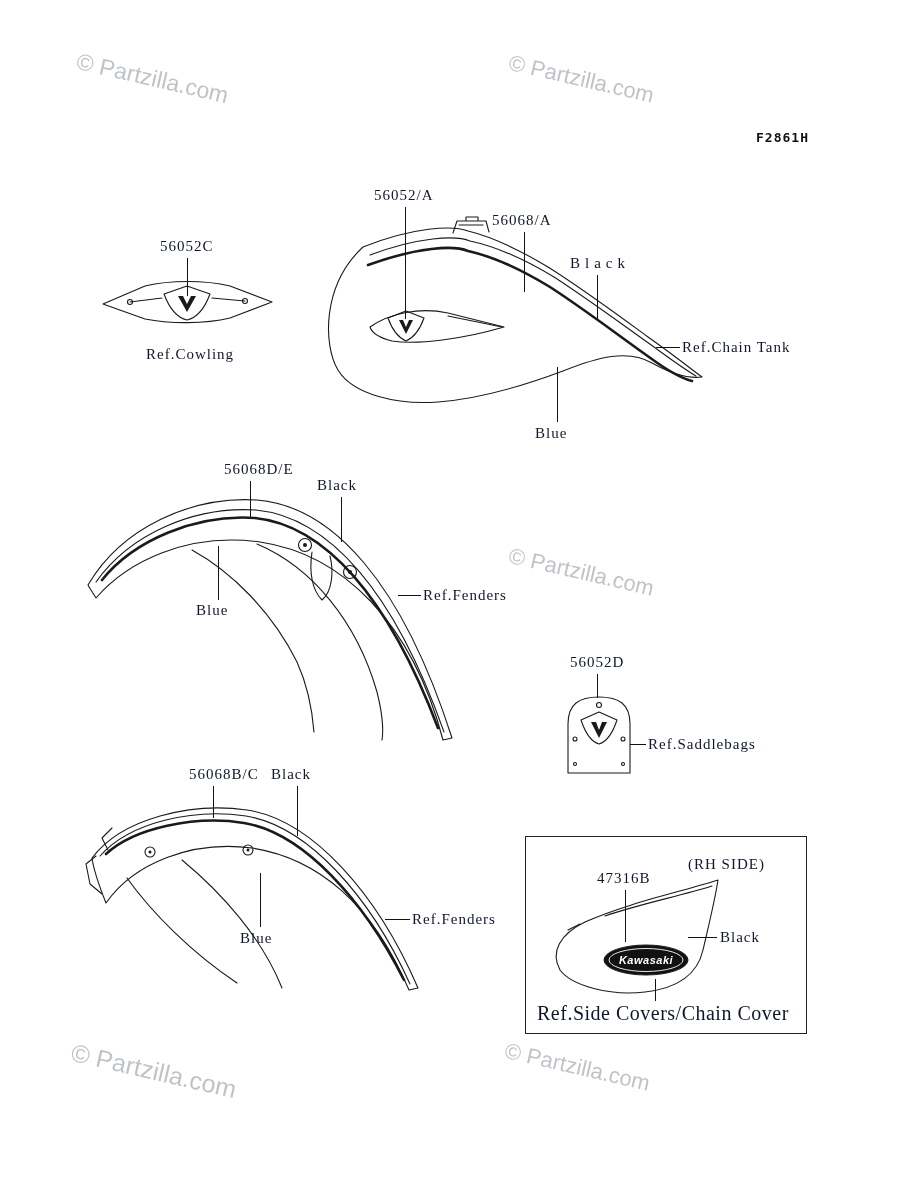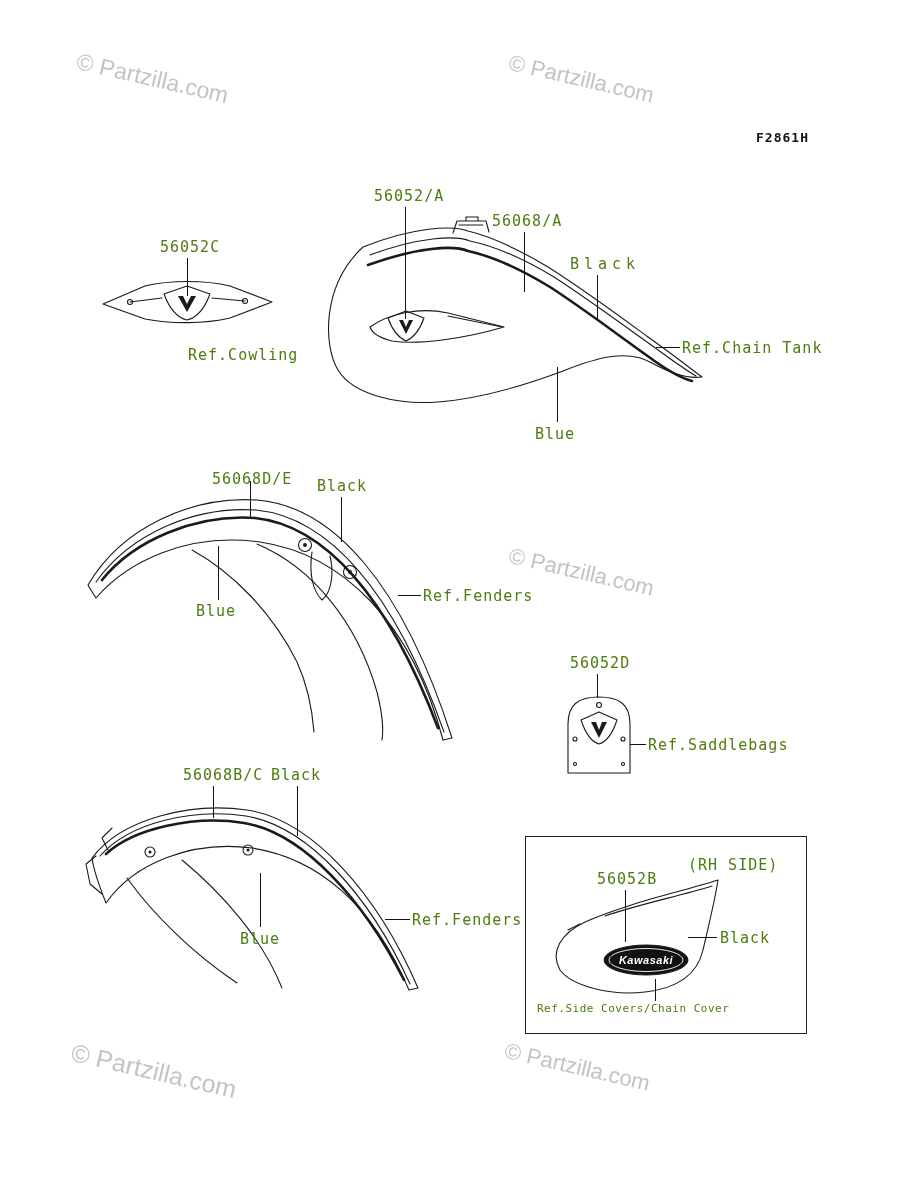--- a/index.html
+++ b/index.html
@@ -1,21 +1,21 @@
 <!DOCTYPE html>
 <html><head>
 <meta charset="utf-8">
 <style>
   html,body{margin:0;padding:0;background:#fff;}
   .canvas{
     position:relative;width:917px;height:1200px;background:#ffffff;
     font-family:"DejaVu Sans Mono","Liberation Mono",monospace;color:#111;
     overflow:hidden;
   }
-  .label{position:absolute;font-size:15px;letter-spacing:1px;white-space:pre;color:#4d7c0f;}
+  .label{position:absolute;font-size:15px;letter-spacing:1px;white-space:pre;color:#0f172a;font-family:Liberation Serif, serif;}
   .spaced{letter-spacing:5px;}
   .figcode{position:absolute;font-size:13px;font-weight:bold;letter-spacing:1px;}
   .wm{
     position:absolute;color:#98a0a8;opacity:.62;font-family:"Liberation Sans",sans-serif;
     font-size:22px;transform:rotate(13deg);transform-origin:left top;white-space:nowrap;
   }
   .wm-lg{font-size:25px;}
   .lv{position:absolute;width:1px;background:#111;}
   .lh{position:absolute;height:1px;background:#111;}
   svg{position:absolute;overflow:visible;}
@@ -42,21 +42,21 @@
   <div class="label" style="left:160px;top:238px;">56052C</div>
   <i class="lv" style="left:187px;top:258px;height:38px;"></i>
   <svg style="left:100px;top:272px;" width="175" height="65" viewBox="0 0 175 65">
     <path class="ln" d="M 3,32 L 45,14 C 70,8 105,8 130,14 L 172,30 L 130,46 C 105,52 70,52 45,47 Z"></path>
     <path class="ln" d="M 30,30 L 62,26 M 112,26 L 145,29"></path>
     <circle class="ln" cx="30" cy="30" r="2.5"></circle>
     <circle class="ln" cx="145" cy="29" r="2.5"></circle>
     <path class="ln" d="M 87,14 L 110,22 C 104,38 96,46 87,48 C 78,46 70,38 64,22 Z"></path>
     <path class="fill" d="M 78,24 L 87,40 L 96,24 L 91,24 L 87,32 L 83,24 Z"></path>
   </svg>
-  <div class="label" style="left:146px;top:346px;margin-left:42px;">Ref.Cowling</div>
+  <div class="label" style="left:146px;top:346px;">Ref.Cowling</div>
 
   <div class="label" style="left:374px;top:187px;">56052/A</div>
   <i class="lv" style="left:405px;top:207px;height:112px;"></i>
   <div class="label" style="left:492px;top:212px;text-align:center;">56068/A</div>
   <i class="lv" style="left:524px;top:232px;height:60px;"></i>
   <div class="label spaced" style="left:570px;top:255px;">Black</div>
   <i class="lv" style="left:597px;top:275px;height:45px;"></i>
 
   <svg style="left:318px;top:215px;" width="395" height="195" viewBox="0 0 395 195">
     <path class="ln" d="M 45,32 C 95,12 135,10 150,16 C 175,22 200,34 230,52 C 265,74 300,100 330,122 C 350,136 368,150 384,162 C 370,164 352,158 334,148 C 310,134 280,142 245,156 C 205,171 160,184 120,187 C 80,190 35,180 20,155 C 5,130 4,70 45,32 Z"></path>
@@ -67,21 +67,21 @@
     <path class="ln" d="M 130,101 L 184,112"></path>
     <path class="ln" d="M 88,96 L 106,103 C 101,117 95,123 88,126 C 81,123 75,117 70,103 Z"></path>
     <path class="fill" d="M 81,105 L 88,119 L 95,105 L 91,105 L 88,112 L 85,105 Z"></path>
   </svg>
 
   <div class="label" style="left:682px;top:339px;">Ref.Chain Tank</div>
   <i class="lh" style="left:656px;top:347px;width:24px;"></i>
   <i class="lv" style="left:557px;top:367px;height:55px;"></i>
   <div class="label" style="left:535px;top:425px;">Blue</div>
 
-  <div class="label" style="left:212px;top:461px;margin-top:9px;">56068D/E</div>
+  <div class="label" style="left:224px;top:461px;">56068D/E</div>
   <i class="lv" style="left:250px;top:481px;height:38px;"></i>
   <div class="label" style="left:317px;top:477px;">Black</div>
   <i class="lv" style="left:341px;top:497px;height:45px;"></i>
 
   <svg style="left:82px;top:492px;" width="378" height="252" viewBox="0 0 378 252">
     <path class="ln" d="M 6,93 C 40,35 110,4 175,8 C 250,14 320,90 370,246 L 361,248 C 330,130 260,62 178,50 C 105,40 45,70 14,106 C 11,101 8,97 6,93 Z"></path>
     <path class="ln" d="M 14,90 C 48,42 112,14 174,18 C 246,25 312,98 362,240"></path>
     <path class="ln2" d="M 20,88 C 52,48 114,22 173,26 C 242,33 306,104 356,236"></path>
     <path class="ln" d="M 110,58 C 150,80 190,120 215,170 C 225,192 230,215 232,240"></path>
     <path class="ln" d="M 175,52 C 230,75 275,130 295,200 C 300,220 302,235 300,248"></path>
@@ -105,21 +105,21 @@
     <path class="ln" d="M 36,20 L 54,28 C 49,43 43,50 36,52 C 29,50 23,43 18,28 Z"></path>
     <path class="fill" d="M 28,30 L 36,46 L 44,30 L 39,30 L 36,38 L 33,30 Z"></path>
     <circle class="ln" cx="12" cy="47" r="2"></circle>
       <circle class="ln" cx="60" cy="47" r="2"></circle>
     <circle class="ln" cx="12" cy="72" r="1.5"></circle>
       <circle class="ln" cx="60" cy="72" r="1.5"></circle>
   </svg>
   <i class="lh" style="left:630px;top:744px;width:16px;"></i>
   <div class="label" style="left:648px;top:736px;">Ref.Saddlebags</div>
 
-  <div class="label" style="left:183px;top:766px;">56068B/C</div>
+  <div class="label" style="left:189px;top:766px;">56068B/C</div>
   <i class="lv" style="left:213px;top:786px;height:32px;"></i>
   <div class="label" style="left:271px;top:766px;">Black</div>
   <i class="lv" style="left:297px;top:786px;height:50px;"></i>
 
   <svg style="left:82px;top:798px;" width="345" height="196" viewBox="0 0 345 196">
     <path class="ln" d="M 10,60 C 40,20 110,4 165,12 C 230,22 295,95 336,190 L 327,192 C 290,105 235,60 170,50 C 110,42 52,65 24,105 C 18,90 12,75 10,60 Z"></path>
     <path class="ln" d="M 14,58 L 4,66 L 8,86 L 20,96"></path>
     <path class="ln" d="M 30,30 L 20,40 L 26,52"></path>
     <path class="ln" d="M 18,58 C 48,24 112,10 164,18 C 226,28 288,98 328,186"></path>
     <path class="ln2" d="M 24,56 C 52,30 113,17 162,25 C 222,35 282,103 322,182"></path>
@@ -131,30 +131,30 @@
       <circle class="fill" cx="166" cy="52" r="1.5"></circle>
   </svg>
 
   <div class="label" style="left:412px;top:911px;">Ref.Fenders</div>
   <i class="lh" style="left:385px;top:919px;width:25px;"></i>
   <i class="lv" style="left:260px;top:873px;height:54px;"></i>
   <div class="label" style="left:240px;top:930px;">Blue</div>
 
   <div class="box" style="left:525px;top:836px;width:280px;height:196px;"></div>
   <div class="label" style="left:688px;top:856px;">(RH SIDE)</div>
-  <div class="label" style="left:597px;top:870px;">56052B</div>
+  <div class="label" style="left:597px;top:870px;">47316B</div>
   <i class="lv" style="left:625px;top:890px;height:52px;"></i>
 
   <svg style="left:540px;top:872px;" width="185" height="130" viewBox="0 0 185 130">
     <path class="ln" d="M 178,8 C 140,20 85,32 45,50 C 20,62 10,80 20,98 C 32,114 70,124 105,120 C 140,116 158,100 163,78 C 169,52 175,28 178,8 Z"></path>
     <path class="ln" d="M 172,14 C 140,24 100,32 65,44"></path>
     <path class="ln" d="M 28,58 L 40,52"></path>
     <ellipse cx="106" cy="88" rx="42" ry="15" fill="#111" stroke="#1a1a1a"></ellipse>
     <ellipse cx="106" cy="88" rx="37" ry="11.5" fill="none" stroke="#fff" stroke-width="0.9"></ellipse>
     <text class="badge-text" x="106" y="92" text-anchor="middle">Kawasaki</text>
   </svg>
 
   <i class="lh" style="left:688px;top:937px;width:29px;"></i>
   <div class="label" style="left:720px;top:929px;">Black</div>
   <i class="lv" style="left:655px;top:979px;height:22px;"></i>
-  <div class="label" style="left:537px;top:1002px;letter-spacing:0.5px;font-size:11px;">Ref.Side Covers/Chain Cover</div>
+  <div class="label" style="left:537px;top:1002px;letter-spacing:0.5px;font-size:20px;">Ref.Side Covers/Chain Cover</div>
 
 </div>
 
 </body></html>

